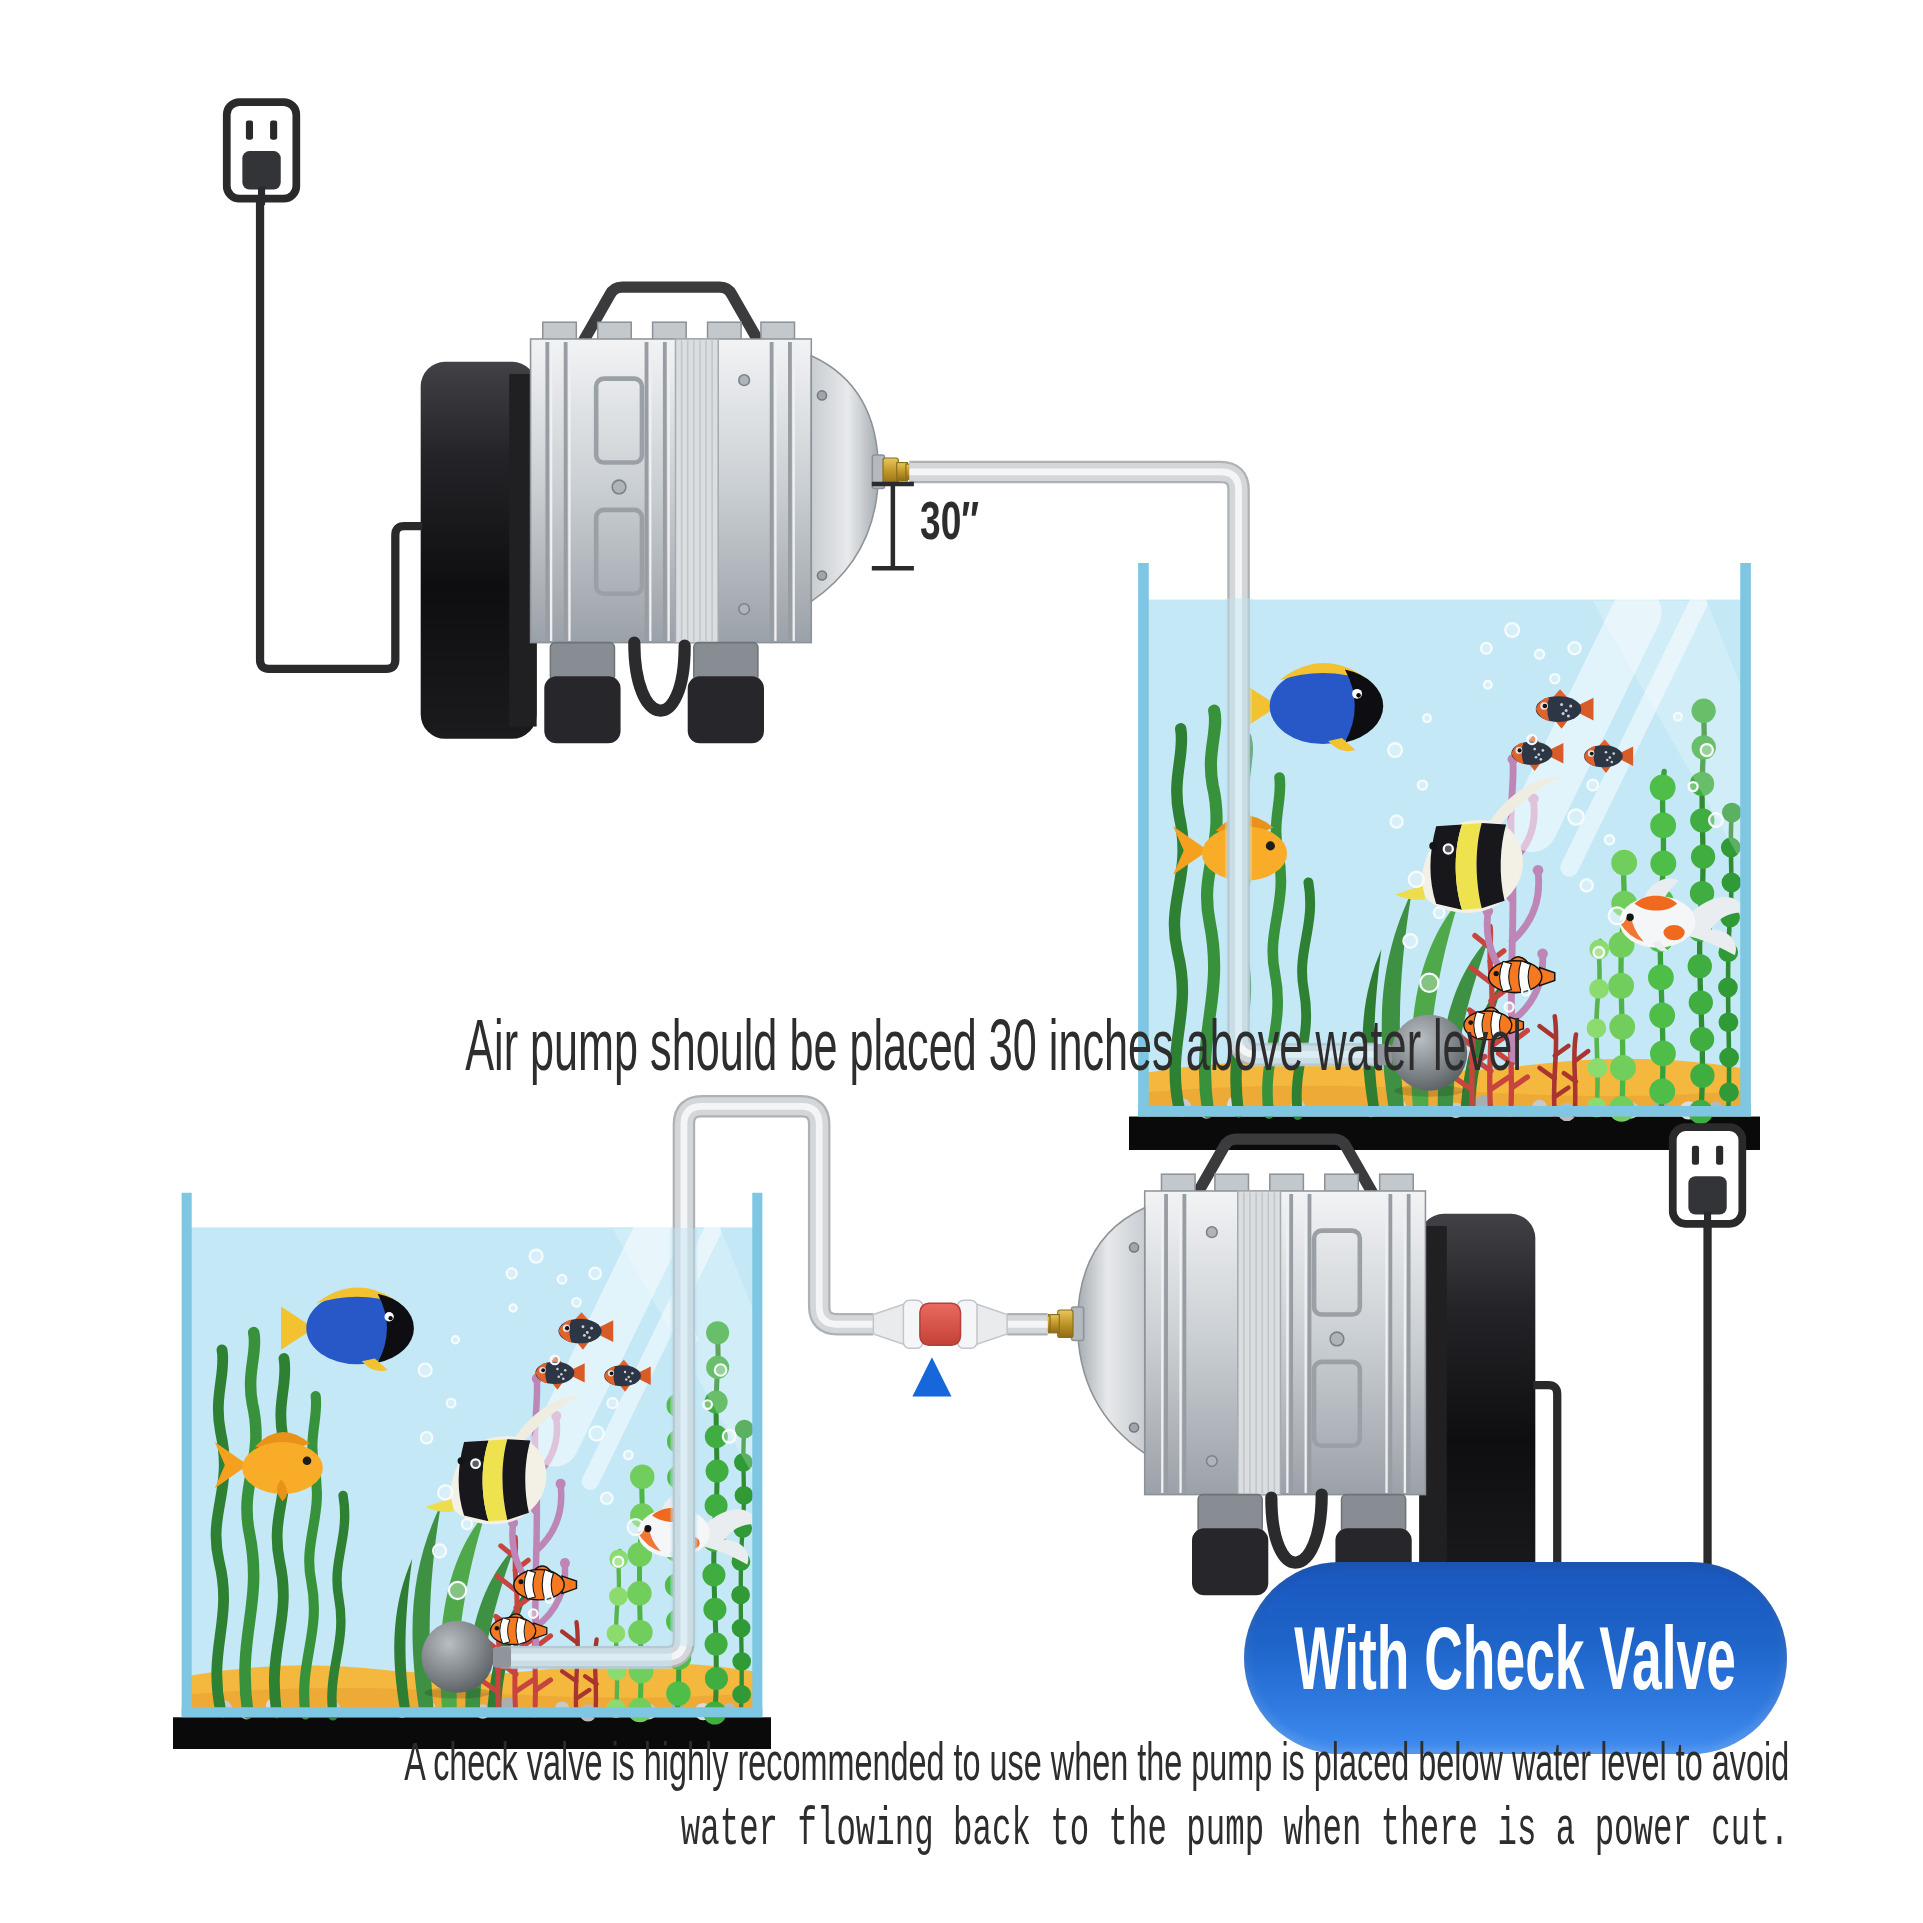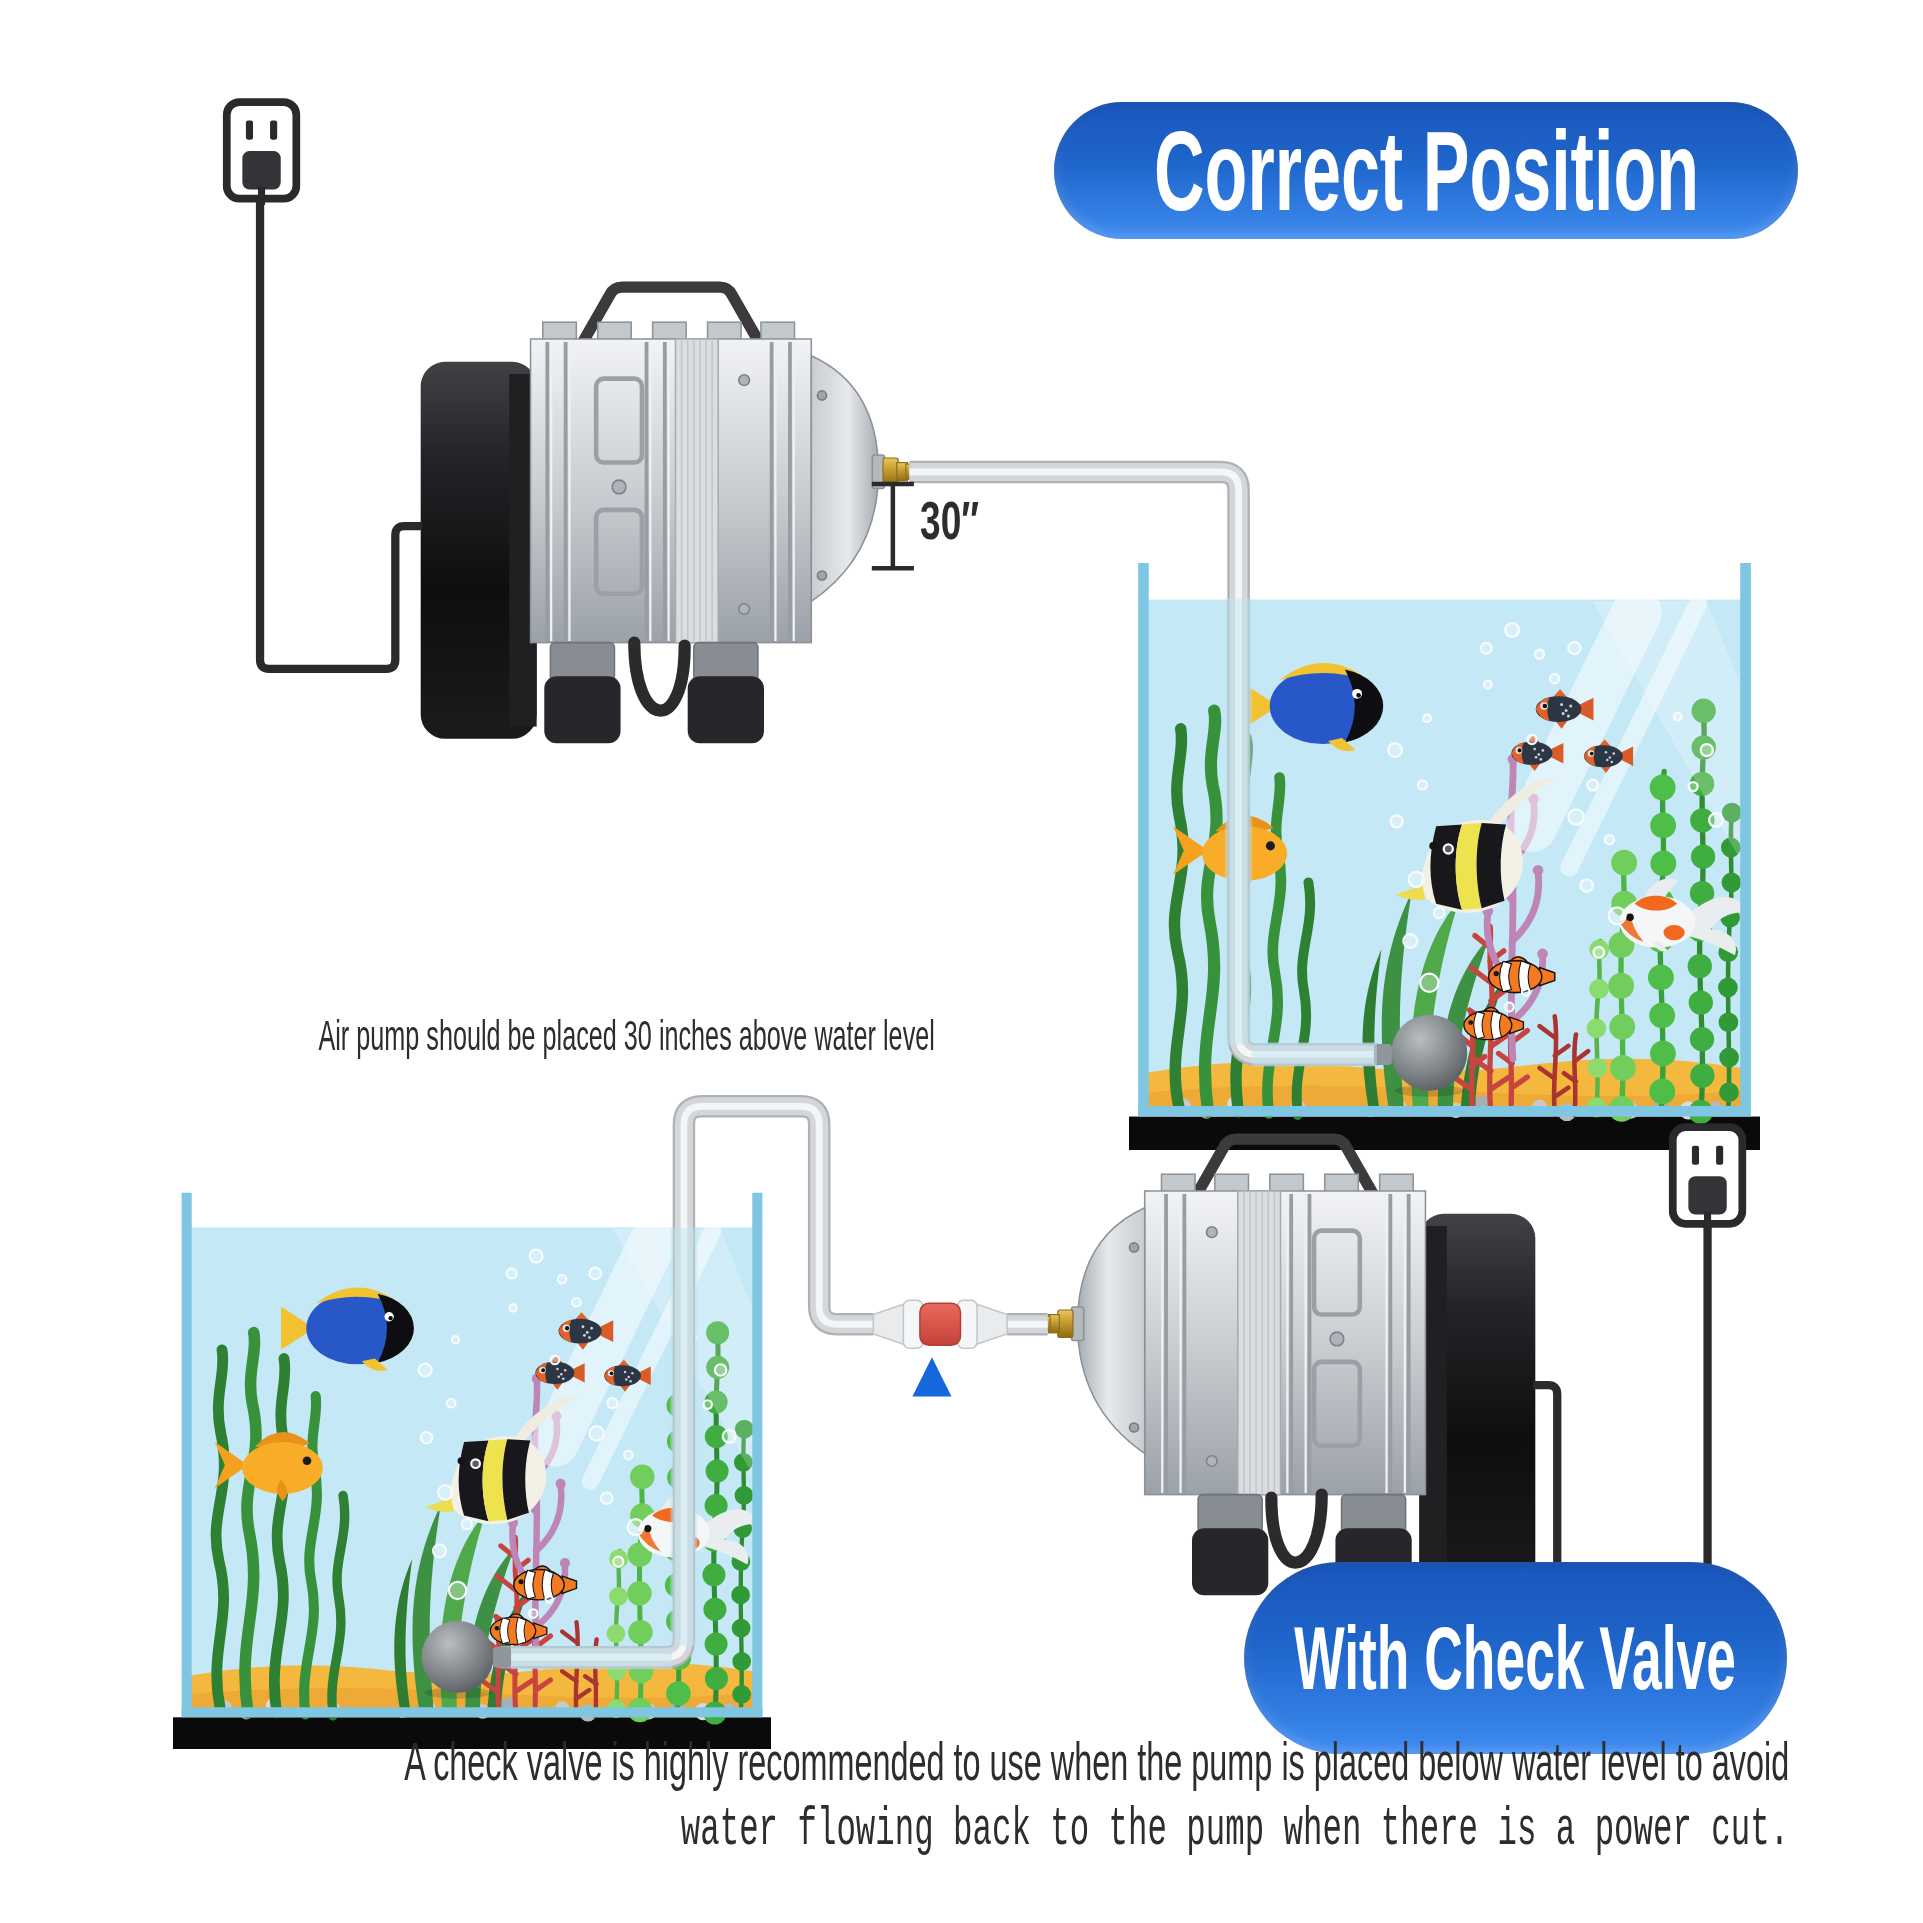--- a/index.html
+++ b/index.html
@@ -367,26 +367,23 @@
       <rect x="1224" y="1734" width="54" height="56" rx="12" fill="url(#gValve)" stroke="#B23F38" stroke-width="2"></rect>
     </g>
     <polygon points="1240,1806 1214,1858 1266,1858" fill="#1667DB"></polygon>
 
     <path d="M2272,1628 V2184 Q2272,2196 2260,2196 H2084 Q2072,2196 2072,2184 V1855 Q2072,1843 2060,1843 H2040" fill="none" stroke="#2A2A2C" stroke-width="11" stroke-linejoin="round"></path>
 
     <use href="#outlet" x="296" y="128" width="104" height="148"></use>
     <use href="#outlet" x="2220" y="1492" width="104" height="148"></use>
   </svg>
 
-  <div class="pill" style="left:1054px;top:102px;width:744px;height:137px;border-radius:68px;font-size:113px;">
-    <span class="cx" style="--sx:.62">Correct Position</span>
-  </div>
-
-
-  <div class="cap tac" style="left:113px;top:1004px;width:954px;font-size:42px;margin-top:8px;">
+
+
+  <div class="cap tac" style="left:113px;top:1004px;width:954px;font-size:72px;">
     <span class="cx" style="--sx:.6">Air pump should be placed 30 inches above water level</span>
   </div>
 
   <div class="cap" style="left:920px;top:490px;font-size:53px;font-weight:700;">
     <span class="cx oxl" style="--sx:.7">30″</span>
   </div>
 
 
   <div class="pill" style="left:1244px;top:1562px;width:543px;height:192px;border-radius:96px;font-size:89px;">
     <span class="cx" style="--sx:.6">With Check Valve</span>

